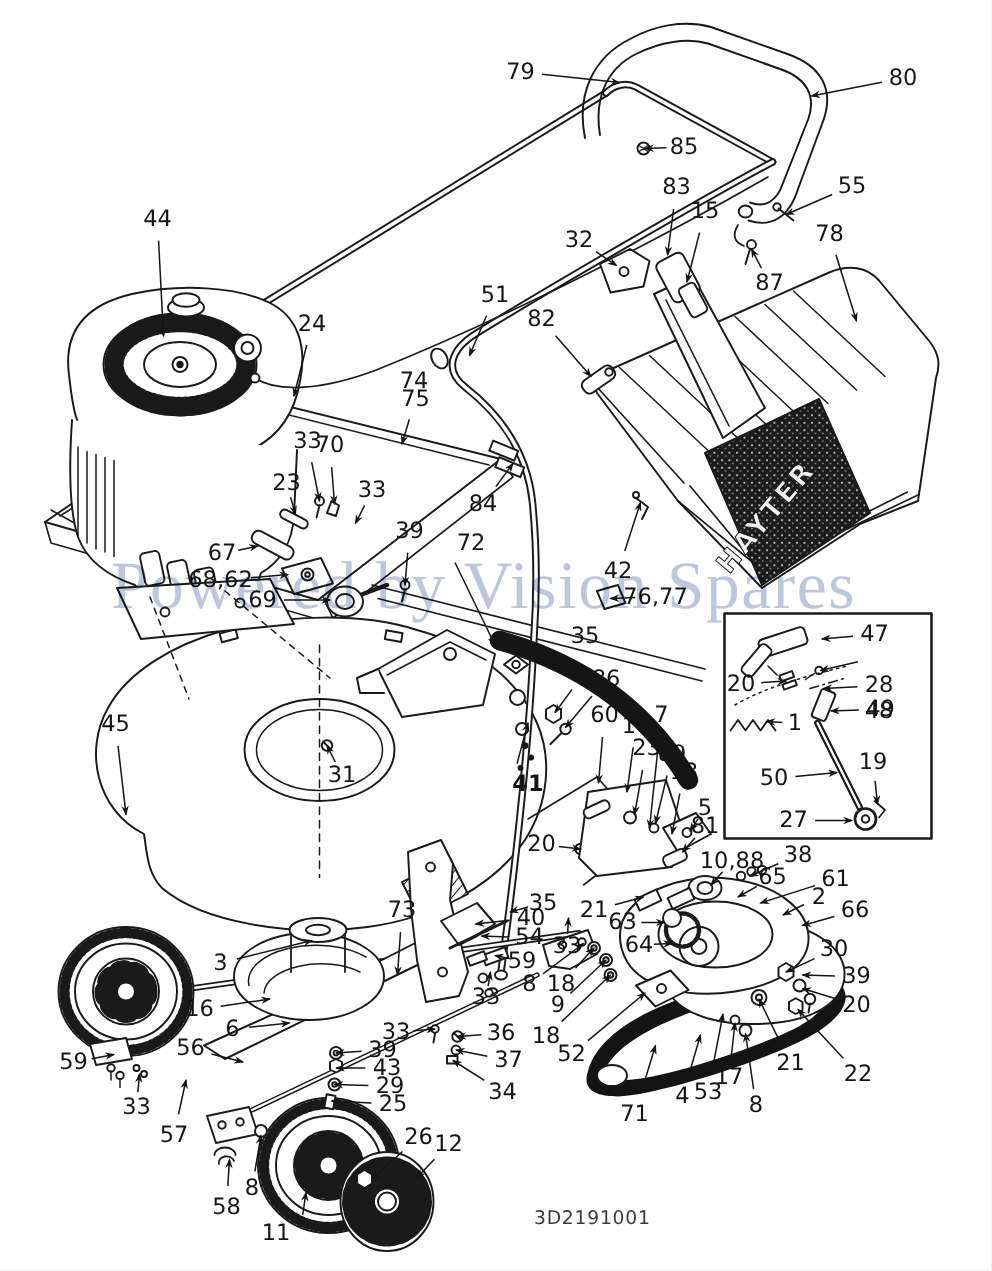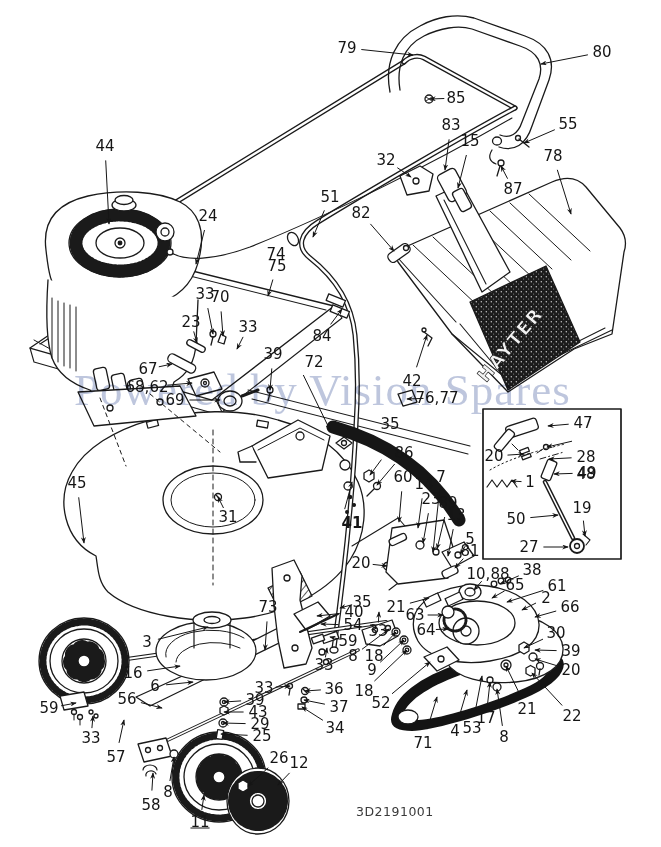--- a/index.html
+++ b/index.html
@@ -512,21 +512,21 @@
       <span class="callout" style="left: 268px; top: 607px;">73</span>
       <span class="callout" style="left: 147px; top: 642px;">3</span>
       <span class="callout" style="left: 133px; top: 673px;">16</span>
       <span class="callout" style="left: 155px; top: 686px;">6</span>
       <span class="callout" style="left: 127px; top: 699px; text-align: right;">56</span>
       <span class="callout" style="left: 49px; top: 708px;">59</span>
       <span class="callout" style="left: 91px; top: 738px;">33</span>
       <span class="callout" style="left: 116px; top: 757px;">57</span>
       <span class="callout" style="left: 151px; top: 805px;">58</span>
       <span class="callout" style="left: 168px; top: 792px;">8</span>
-      <span class="callout" style="left: 200px; top: 822px; text-decoration: underline;">11</span>
+      <span class="callout" style="left: 184px; top: 822px;">11</span>
       <span class="callout" style="left: 279px; top: 758px;">26</span>
       <span class="callout" style="left: 299px; top: 763px;">12</span>
       <span class="callout" style="left: 255px; top: 700px;">39</span>
       <span class="callout" style="left: 258px; top: 712px;">43</span>
       <span class="callout" style="left: 260px; top: 724px;">29</span>
       <span class="callout" style="left: 262px; top: 736px;">25</span>
       <span class="callout" style="left: 583px; top: 423px;">47</span>
       <span class="callout" style="left: 586px; top: 438px; margin-top: 36px;">48</span>
       <span class="callout" style="left: 494px; top: 456px;">20</span>
       <span class="callout" style="left: 586px; top: 457px;">28</span>

